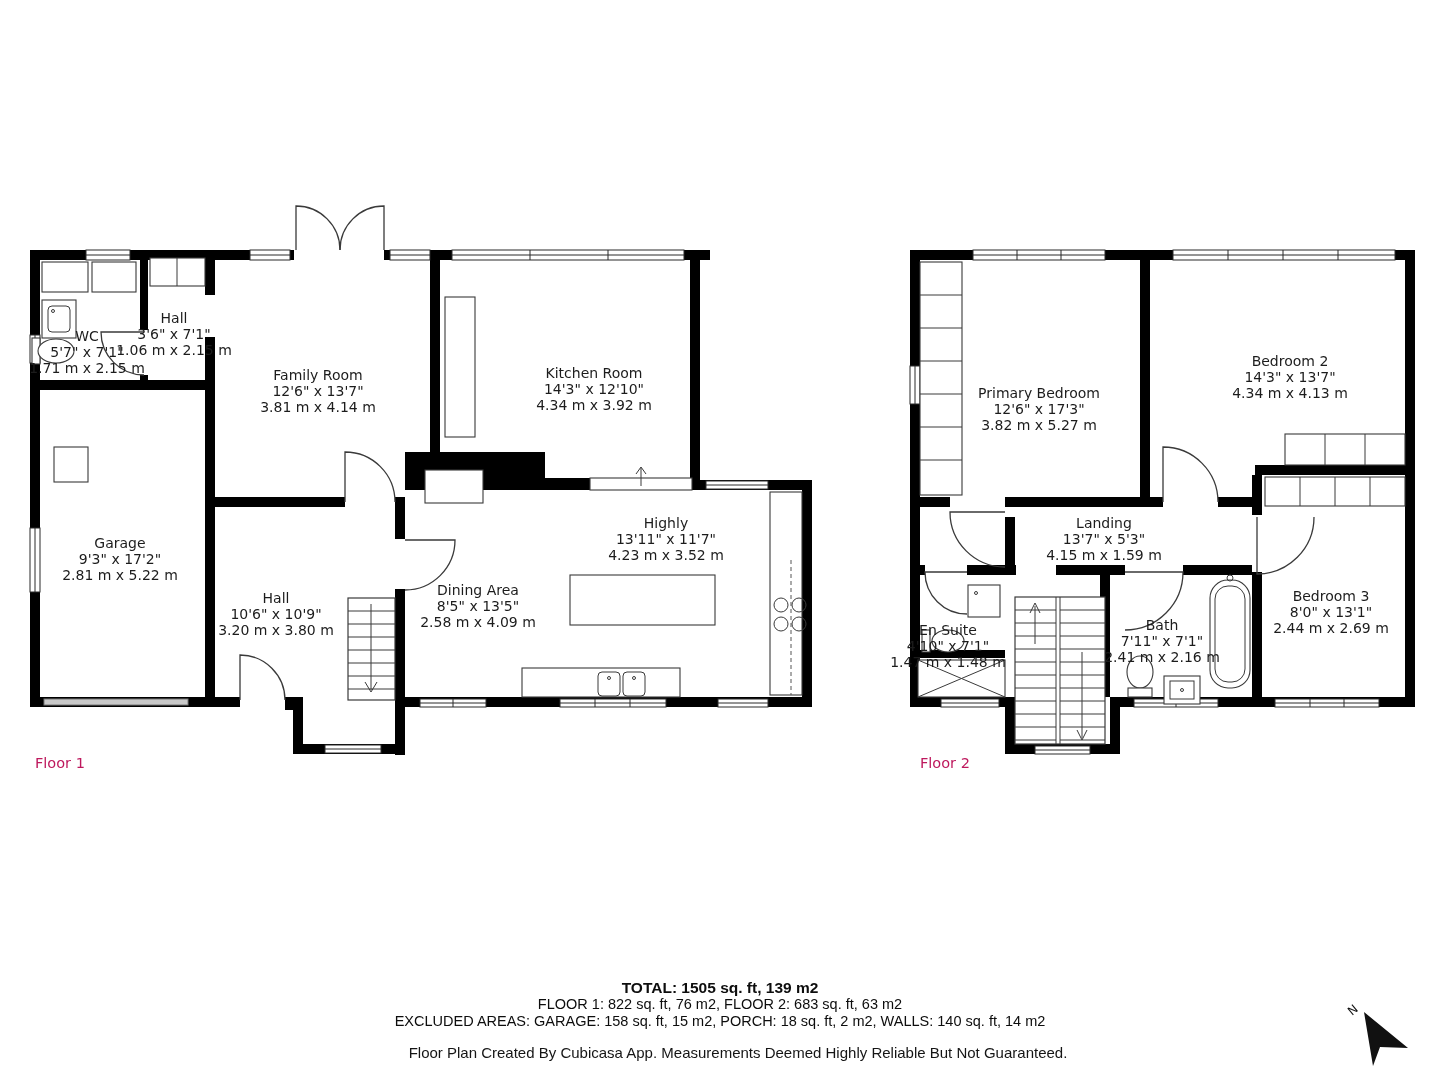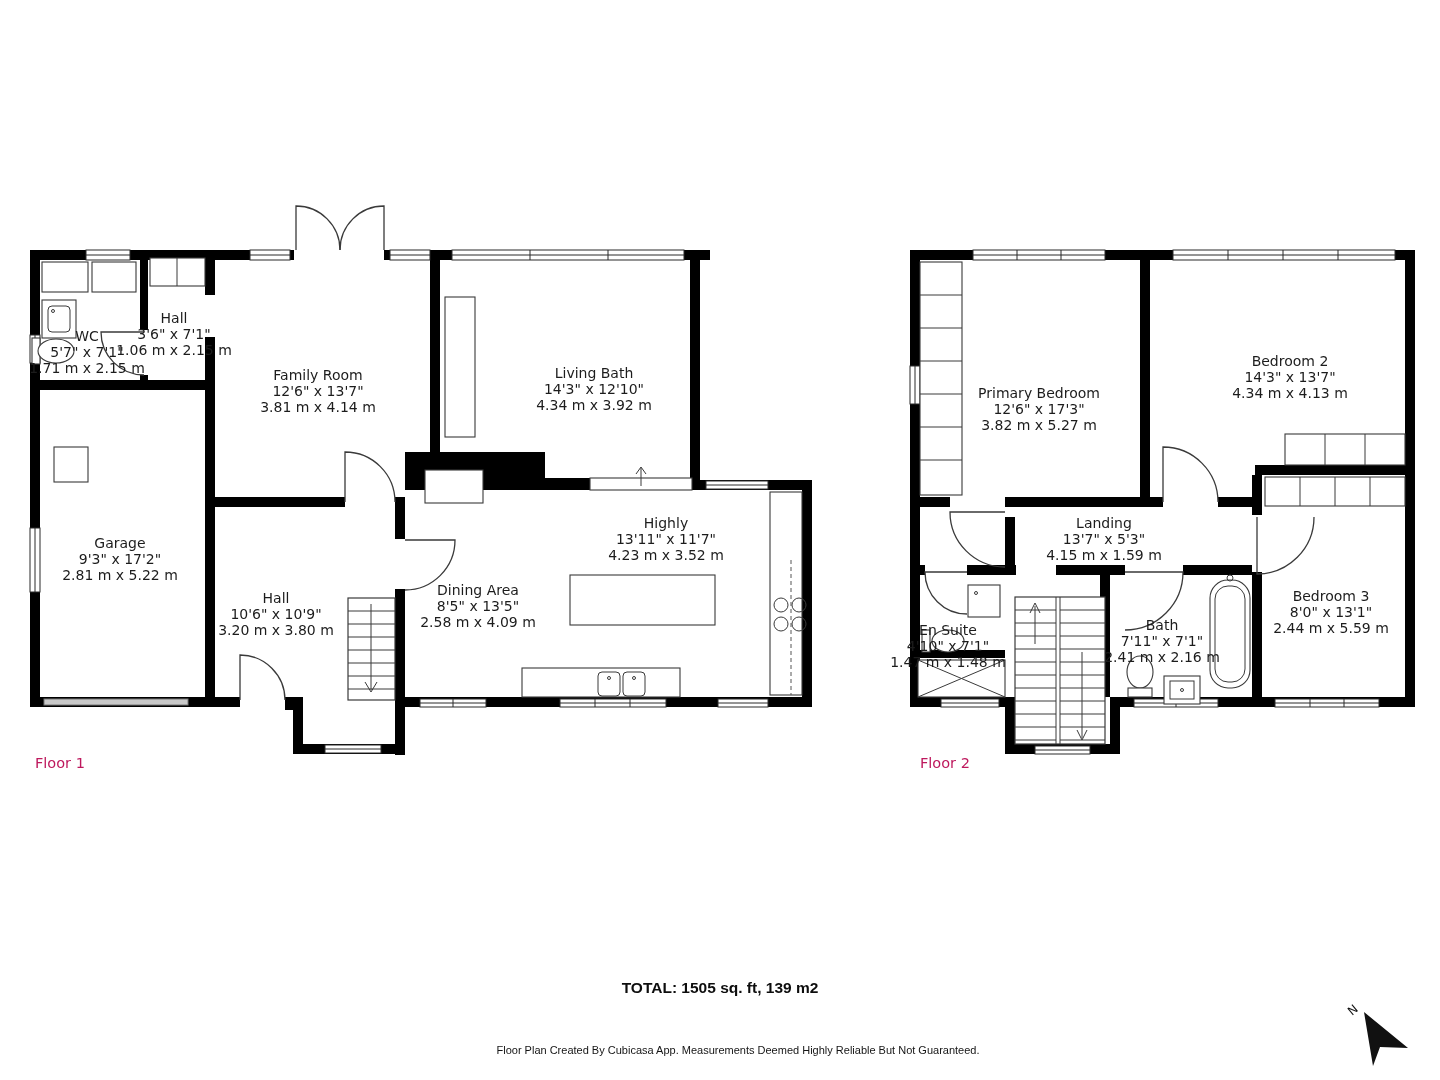--- a/index.html
+++ b/index.html
@@ -19,21 +19,21 @@
   .garage-door{fill:#c9c9c9;stroke:#777;stroke-width:1;}
   .room-label{position:absolute;transform:translate(-50%,-50%);display:flex;flex-direction:column;
               align-items:center;text-align:center;white-space:nowrap;
               font-size:14px;line-height:16px;color:#1c1c1c;}
   .floor-label{position:absolute;font-size:14.5px;color:#be185d;}
   .summary{position:absolute;left:0;right:0;top:979px;text-align:center;
            font-family:"Liberation Sans",sans-serif;color:#0d0d0d;}
   .summary .total{font-weight:bold;font-size:15.5px;line-height:17px;}
   .summary .line{font-size:14.5px;line-height:16.5px;}
   .attribution{position:absolute;left:0;right:0;top:1044px;text-align:center;
-               font-family:"Liberation Sans",sans-serif;font-size:11px;color:#151515;padding-left:36px;}
+               font-family:"Liberation Sans",sans-serif;font-size:15px;color:#151515;padding-left:36px;}
   #north-text{font-family:"DejaVu Sans",sans-serif;font-size:12px;fill:#111;}
 </style>
 </head>
 <body>
 
 <div id="stage">
 
   <svg id="plan-svg" width="1440" height="1080" viewBox="0 0 1440 1080">
 
     <g>
@@ -279,21 +279,21 @@
     <span>Hall</span>
     <span>3'6" x 7'1"</span>
     <span>1.06 m x 2.15 m</span>
   </div>
   <div class="room-label" style="left:318px;top:391px">
     <span>Family Room</span>
     <span>12'6" x 13'7"</span>
     <span>3.81 m x 4.14 m</span>
   </div>
   <div class="room-label" style="left:594px;top:389px">
-    <span>Living Bath</span>
+    <span>Kitchen Room</span>
     <span>14'3" x 12'10"</span>
     <span>4.34 m x 3.92 m</span>
   </div>
   <div class="room-label" style="left:120px;top:559px">
     <span>Garage</span>
     <span>9'3" x 17'2"</span>
     <span>2.81 m x 5.22 m</span>
   </div>
   <div class="room-label" style="left:276px;top:614px">
     <span>Hall</span>
@@ -332,24 +332,26 @@
     <span>1.47 m x 1.48 m</span>
   </div>
   <div class="room-label" style="left:1162px;top:641px">
     <span>Bath</span>
     <span>7'11" x 7'1"</span>
     <span>2.41 m x 2.16 m</span>
   </div>
   <div class="room-label" style="left:1331px;top:612px">
     <span>Bedroom 3</span>
     <span>8'0" x 13'1"</span>
-    <span>2.44 m x 5.59 m</span>
+    <span>2.44 m x 2.69 m</span>
   </div>
 
   <div class="floor-label" style="left:35px;top:755px">Floor 1</div>
   <div class="floor-label" style="left:920px;top:755px">Floor 2</div>
 
   <div class="summary">
     <div class="total">TOTAL: 1505 sq. ft, 139 m2</div>
+    <div class="line">FLOOR 1: 822 sq. ft, 76 m2, FLOOR 2: 683 sq. ft, 63 m2</div>
+    <div class="line">EXCLUDED AREAS: GARAGE: 158 sq. ft, 15 m2, PORCH: 18 sq. ft, 2 m2, WALLS: 140 sq. ft, 14 m2</div>
   </div>
   <div class="attribution">Floor Plan Created By Cubicasa App. Measurements Deemed Highly Reliable But Not Guaranteed.</div>
 
 </div>
 
 </body></html>

